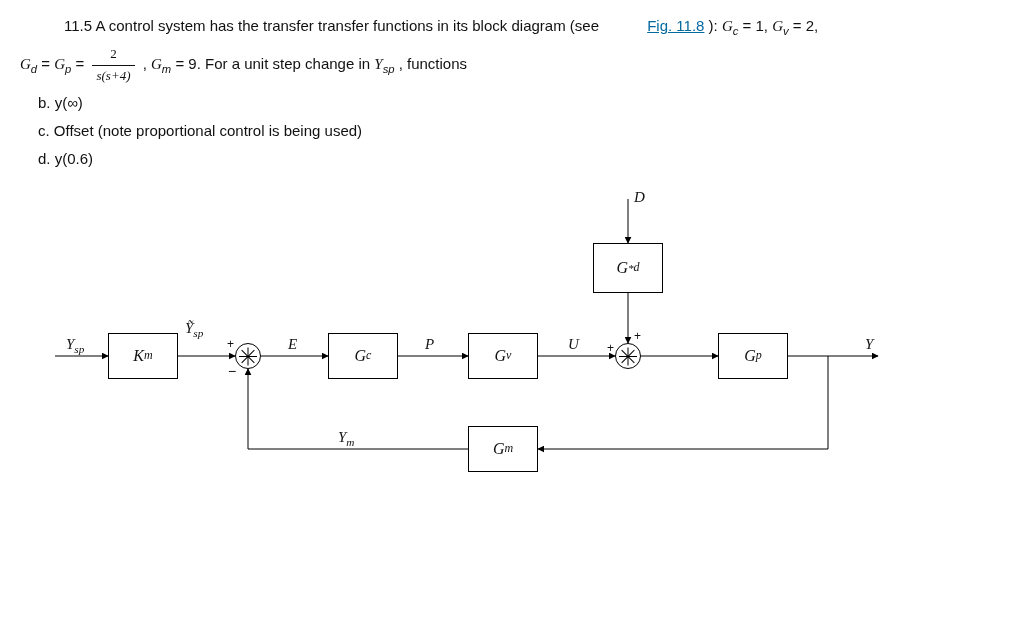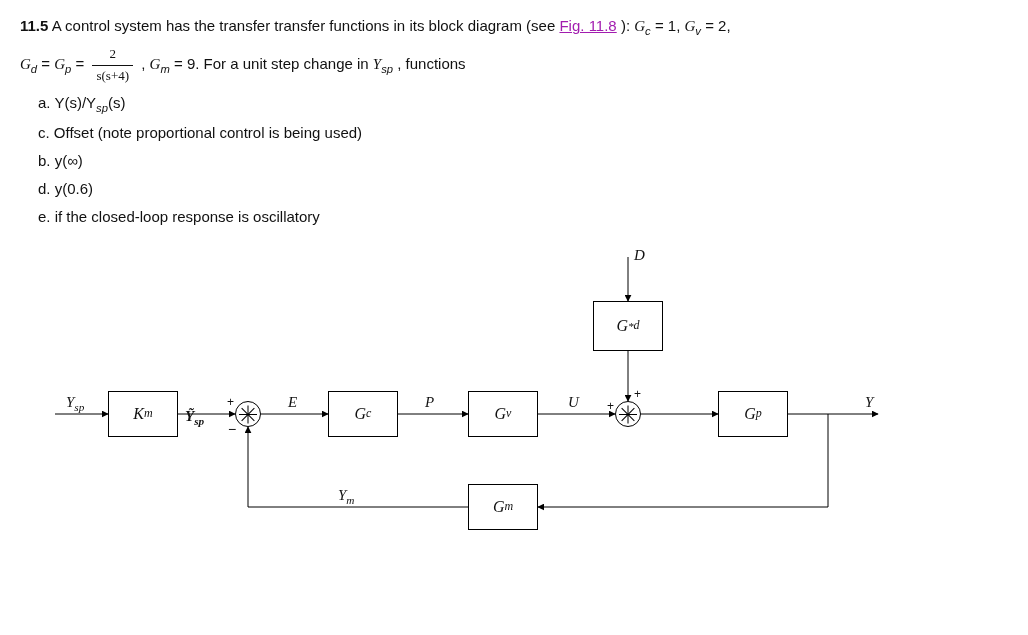--- a/index.html
+++ b/index.html
@@ -14,33 +14,33 @@
   }
   .page {
     padding: 10px 20px;
     box-sizing: border-box;
     position: relative;
   }
   .line {
     margin: 4px 0;
     line-height: 1.6;
   }
-  .bold { font-weight: bold; }
-  .link { color: #a21caf; text-decoration: underline; }
+  .bold { font-weight: normal; margin-left: 44px; }
+  .link { color: #0369a1; text-decoration: underline; margin-left: 44px; }
   .math-i { font-style: italic; font-family: "Times New Roman", serif; }
   .sub { vertical-align: sub; font-size: 0.75em; font-style: italic; }
   .frac {
     display: inline-block;
     vertical-align: middle;
     text-align: center;
     font-family: "Times New Roman", serif;
     margin: 0 4px;
   }
   .frac .num { display:block; border-bottom:1px solid #111; padding:0 4px; font-size:13px;}
-  .frac .den { display:block; padding:0 4px; font-size:13px;}
+  .frac .den { display:block; padding:0 4px; font-size:13px;font-style:italic;}
   .indent { margin-left: 18px; }
 
   
   .diagram {
     position: relative;
     width: 988px;
     height: 320px;
     margin-top: 10px;
   }
   .dblock {
@@ -134,27 +134,23 @@
       <span class="num">2</span>
       <span class="den">s(s+4)</span>
     </span>
     <span>, </span>
     <span class="math-i">G</span><span class="sub">m</span>
     <span> = 9. For a unit step change in </span>
     <span class="math-i">Y</span><span class="sub">sp</span>
     <span>, functions</span>
   </div>
 
-  <div class="line indent">
-    <span>a. Y(s)/Y</span><span class="sub">sp</span><span>(s)</span>
-  </div>
+  <div class="line indent">b. y(∞)</div>
   <div class="line indent">c. Offset (note proportional control is being used)</div>
-  <div class="line indent">b. y(∞)</div>
   <div class="line indent">d. y(0.6)</div>
-  <div class="line indent">e. if the closed-loop response is oscillatory</div>
 
   <div class="diagram">
 
     <svg class="arrows">
       <defs>
         <marker id="ah" viewBox="0 0 10 10" refX="9" refY="5" markerWidth="7" markerHeight="7" orient="auto-start-reverse">
           <path d="M 0 0 L 10 5 L 0 10 z" fill="#000"></path>
         </marker>
       </defs>
 
@@ -181,21 +177,21 @@
       <line x1="808" y1="268" x2="518" y2="268" stroke="#000" stroke-width="1" marker-end="url(#ah)"></line>
 
       <line x1="448" y1="268" x2="228" y2="268" stroke="#000" stroke-width="1"></line>
 
       <line x1="228" y1="268" x2="228" y2="188" stroke="#000" stroke-width="1" marker-end="url(#ah)"></line>
     </svg>
 
     <div class="sig-label" style="left:46px; top:155px;">
       <span>Y</span><span class="sub">sp</span>
     </div>
-    <div class="sig-label" style="left:165px; top:169px;font-weight:bold;">
+    <div class="sig-label" style="left:165px; top:139px;">
       <span>Ỹ</span><span class="sub">sp</span>
     </div>
     <div class="sig-label" style="left:268px; top:155px;">E</div>
     <div class="sig-label" style="left:405px; top:155px;">P</div>
     <div class="sig-label" style="left:548px; top:155px;">U</div>
     <div class="sig-label" style="left:614px; top:8px;">D</div>
     <div class="sig-label" style="left:845px; top:155px;">Y</div>
     <div class="sig-label" style="left:318px; top:248px;">
       <span>Y</span><span class="sub">m</span>
     </div>

